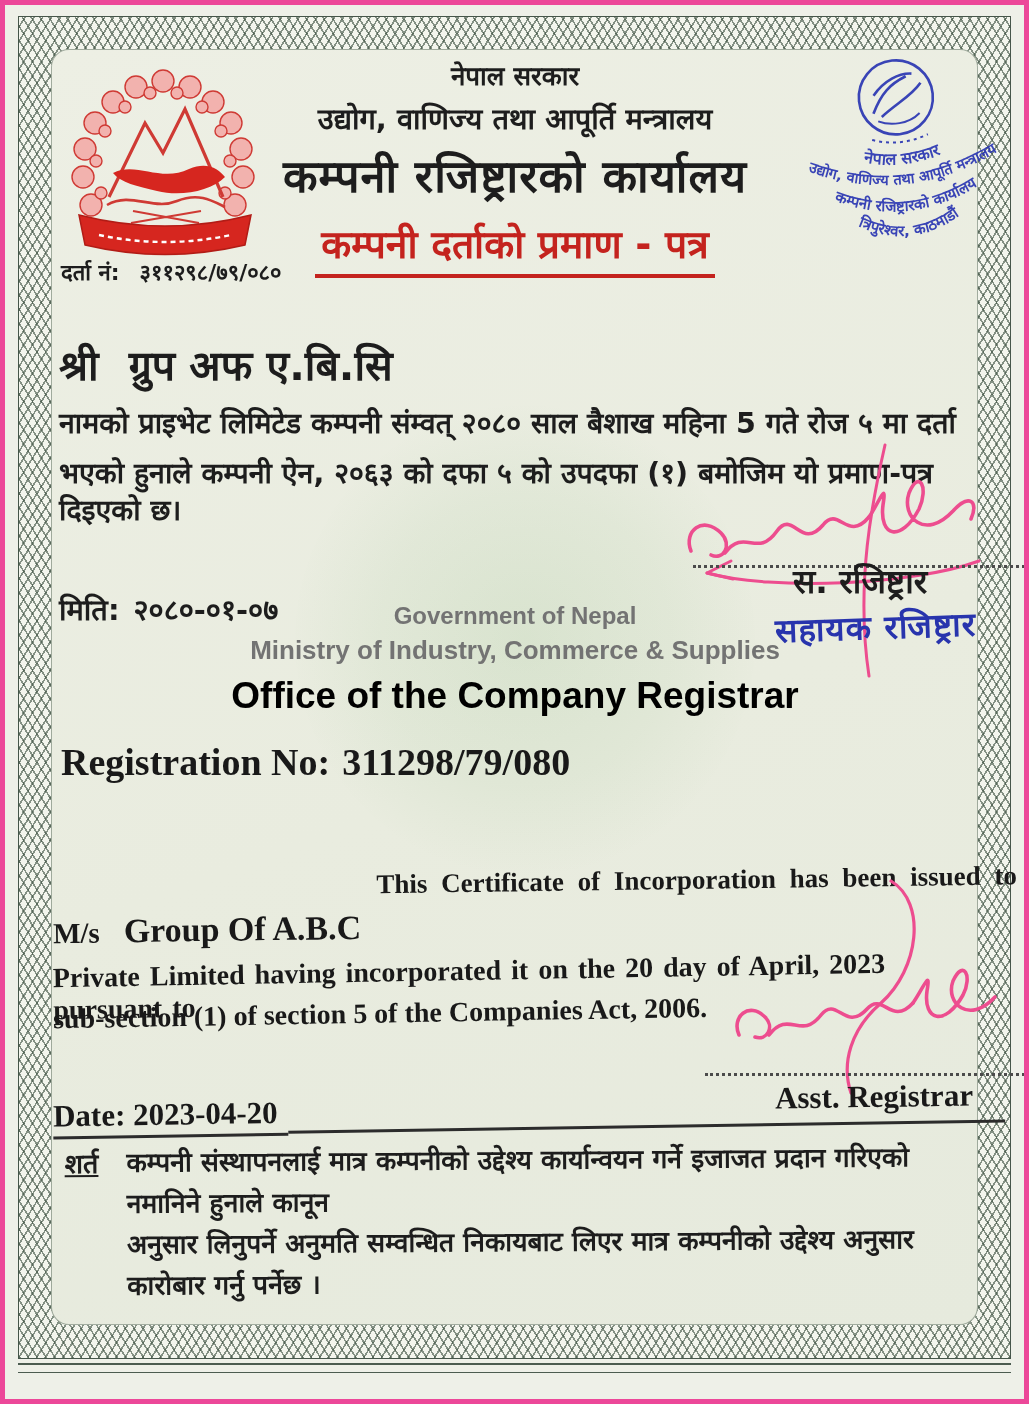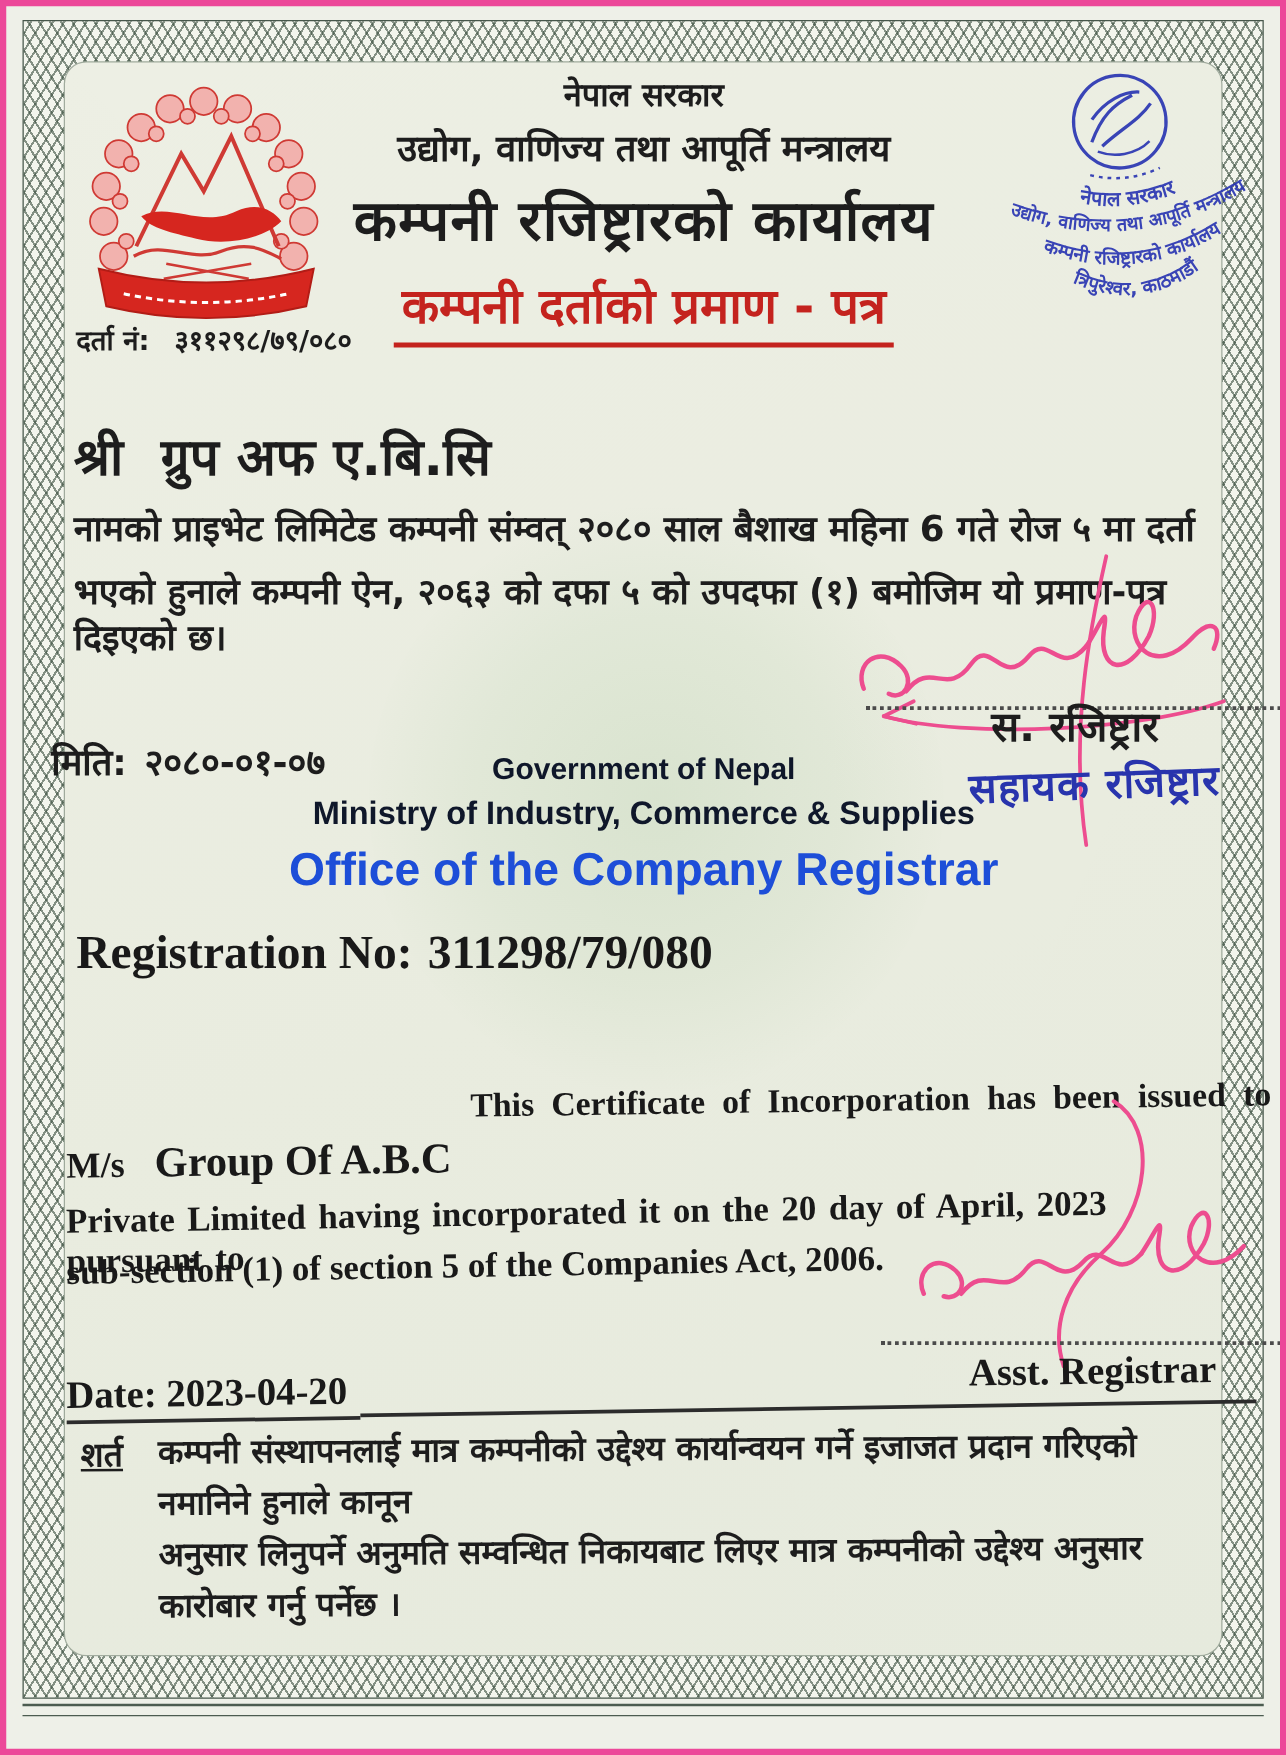--- a/index.html
+++ b/index.html
@@ -26,45 +26,45 @@
     position:absolute;left:46px;top:44px;right:46px;bottom:74px;
     background:linear-gradient(160deg,#edefe4 0%,#e9ecdf 55%,#e6eadd 100%);
     border-radius:18px;border:1.5px solid rgba(70,90,75,.45);
   }
   .watermark{
     position:absolute;left:290px;top:400px;width:460px;height:470px;border-radius:50%;
     background:radial-gradient(circle, rgba(148,190,138,.20) 0%, rgba(148,190,138,.10) 45%, rgba(148,190,138,0) 72%);
   }
   .abs{position:absolute;z-index:2;}
   .np{font-family:"DejaVu Sans","Liberation Sans",sans-serif;color:#1d1d1d;}
-  .en-sans{font-family:"Liberation Sans",sans-serif;color:#0f172a;}
+  .en-sans{font-family:"Liberation Sans",sans-serif;color:#737373;}
   .en-serif{font-family:"Liberation Serif",serif;color:#191919;}
 
   .hdr{left:235px;top:52px;width:550px;text-align:center;}
   .hdr .gov{font-size:26px;font-weight:700;}
   .hdr .min{font-size:29px;font-weight:700;margin-top:5px;}
   .hdr .off{font-size:45px;font-weight:800;margin-top:7px;letter-spacing:1px;}
   .hdr .cert{display:inline-block;font-size:39px;font-weight:800;color:#c4231e;
     border-bottom:4px solid #c4231e;padding:2px 6px 5px;margin-top:9px;}
 
   .regline{left:56px;top:251px;font-size:22px;font-weight:700;display:flex;gap:20px;}
   .bodynp{left:54px;top:331px;width:905px;}
   .bodynp .sal{font-size:41px;font-weight:800;display:flex;gap:30px;}
   .bodynp .ln{font-size:28.5px;font-weight:700;margin-top:13px;line-height:1.3;}
 
   .dotted{border-top:3px dotted #4b4b4b;height:0;}
   .sreg{left:788px;top:553px;font-size:33px;font-weight:700;}
   .sahayak{left:770px;top:599px;font-size:33px;font-weight:800;color:#2834ad;
     transform:rotate(-2deg);letter-spacing:1px;}
-  .miti{left:36px;top:584px;font-size:29px;font-weight:700;display:flex;gap:14px;}
+  .miti{left:54px;top:584px;font-size:29px;font-weight:700;display:flex;gap:14px;}
 
   .enhdr{left:150px;top:597px;width:720px;text-align:center;}
   .enhdr .gov{font-size:24px;font-weight:600;}
   .enhdr .min{font-size:26px;font-weight:600;margin-top:5px;}
-  .enhdr .off{font-size:37px;font-weight:800;margin-top:9px;color:#1d4ed8;}
+  .enhdr .off{font-size:37px;font-weight:800;margin-top:9px;color:#000000;}
 
   .regen{left:56px;top:735px;font-size:38px;font-weight:700;display:flex;gap:12px;}
   .certen{left:120px;top:764px;width:790px;text-align:center;}
   .certen span{display:inline-block;font-size:30.5px;font-weight:800;color:#c32a22;
     border-bottom:3.5px solid #8d1b15;padding-bottom:2px;letter-spacing:.5px;}
 
   .issued{left:340px;top:860px;width:672px;text-align:right;font-size:27px;font-weight:700;
     word-spacing:7px;transform:rotate(-.8deg);}
   .msline{left:48px;top:906px;display:flex;gap:24px;align-items:baseline;transform:rotate(-.8deg);}
   .msline .ms{font-size:29px;font-weight:700;}
@@ -165,21 +165,21 @@
   <div class="abs np regline">
     <span>दर्ता नं:</span>
     <span>३११२९८/७९/०८०</span>
   </div>
 
   <div class="abs bodynp">
     <div class="np sal">
       <span>श्री</span>
       <span>ग्रुप अफ ए.बि.सि</span>
     </div>
-    <div class="np ln">नामको प्राइभेट लिमिटेड कम्पनी संम्वत् २०८० साल बैशाख महिना 6 गते रोज ५ मा दर्ता</div>
+    <div class="np ln">नामको प्राइभेट लिमिटेड कम्पनी संम्वत् २०८० साल बैशाख महिना 5 गते रोज ५ मा दर्ता</div>
     <div class="np ln">भएको हुनाले कम्पनी ऐन, २०६३ को दफा ५ को उपदफा (१) बमोजिम यो प्रमाण-पत्र दिइएको छ।</div>
   </div>
 
   <svg class="abs" style="left:668px;top:438px;" width="355" height="235" viewBox="0 0 355 235">
     <g fill="none" stroke="#ed4d8f" stroke-width="3.6" stroke-linecap="round">
       <path d="M212 2 C200 55 182 140 196 233" stroke-width="3"></path>
       <path d="M18 108 C10 88 30 72 48 90 C60 102 50 118 38 112"></path>
       <path d="M52 110 C72 84 84 116 104 88 C120 66 128 108 150 82 C166 62 174 100 196 74"></path>
       <path d="M196 74 C206 60 214 36 210 62 C206 94 228 100 246 66 C256 44 246 26 236 50 C228 74 252 98 280 68 C296 50 306 58 298 76"></path>
       <path d="M306 118 C240 142 100 148 34 130" stroke-width="3"></path>

